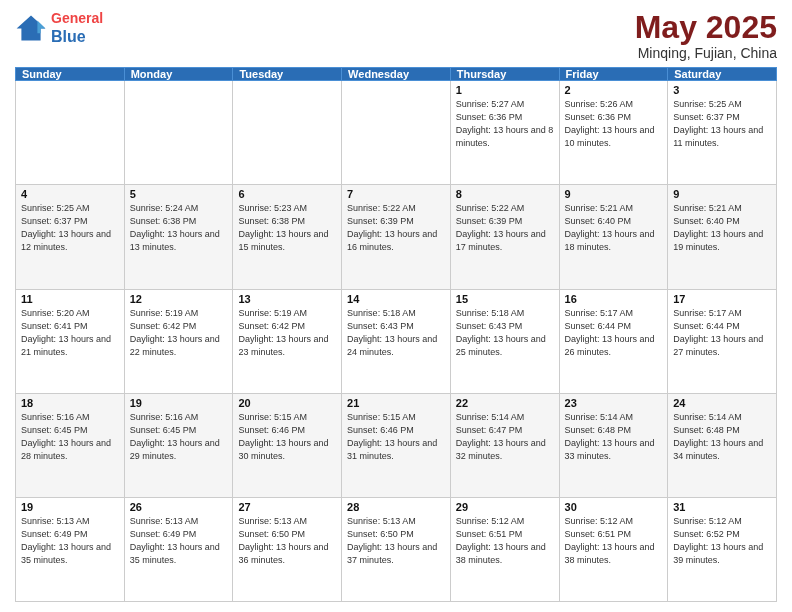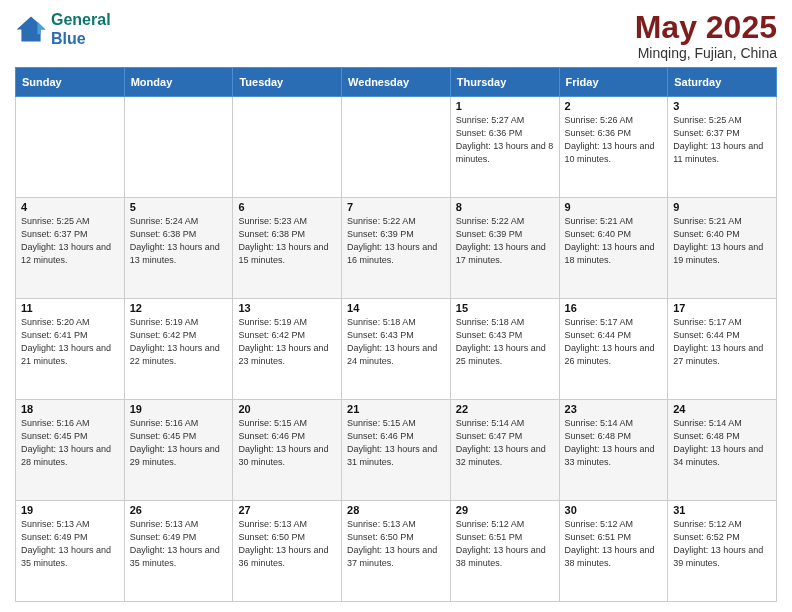--- a/index.html
+++ b/index.html
@@ -50,21 +50,21 @@
       width: 100%;
       border-collapse: collapse;
       flex: 1;
     }
     .calendar-table th {
       background-color: #2a6db5;
       color: #fff;
       font-size: 11px;
       font-weight: bold;
       text-align: left;
-      padding: 8px 6px;
+      padding: 0 6px;
       border: 1px solid #4a8fd5;
     }
     .calendar-table td {
       vertical-align: top;
       border: 1px solid #ccc;
       padding: 3px 5px;
       width: calc(100% / 7);
       font-size: 9.5px;
       color: #333;
       background: #fff;
@@ -93,21 +93,21 @@
 <body>
 
 <div class="page">
   <div class="header">
     <div class="logo">
       <svg class="logo-icon" viewBox="0 0 40 35">
         <polygon points="20,2 38,18 32,18 32,33 8,33 8,18 2,18" fill="#2a6db5"></polygon>
         <polygon points="28,8 38,18 32,18 32,24 28,24" fill="#4a9fd5"></polygon>
       </svg>
       <div>
-        <div style="font-size:16px;font-weight:bold;color:#0f766e;line-height:1.2;">General</div>
+        <div style="font-size:14px;font-weight:bold;color:#ef4444;line-height:1.2;">General</div>
         <div style="font-size:16px;font-weight:bold;color:#2a6db5;line-height:1.2;">Blue</div>
       </div>
     </div>
     <div class="title-block">
       <div class="month-title">May 2025</div>
       <div class="location">Minqing, Fujian, China</div>
     </div>
   </div>
 
   <table class="calendar-table">

